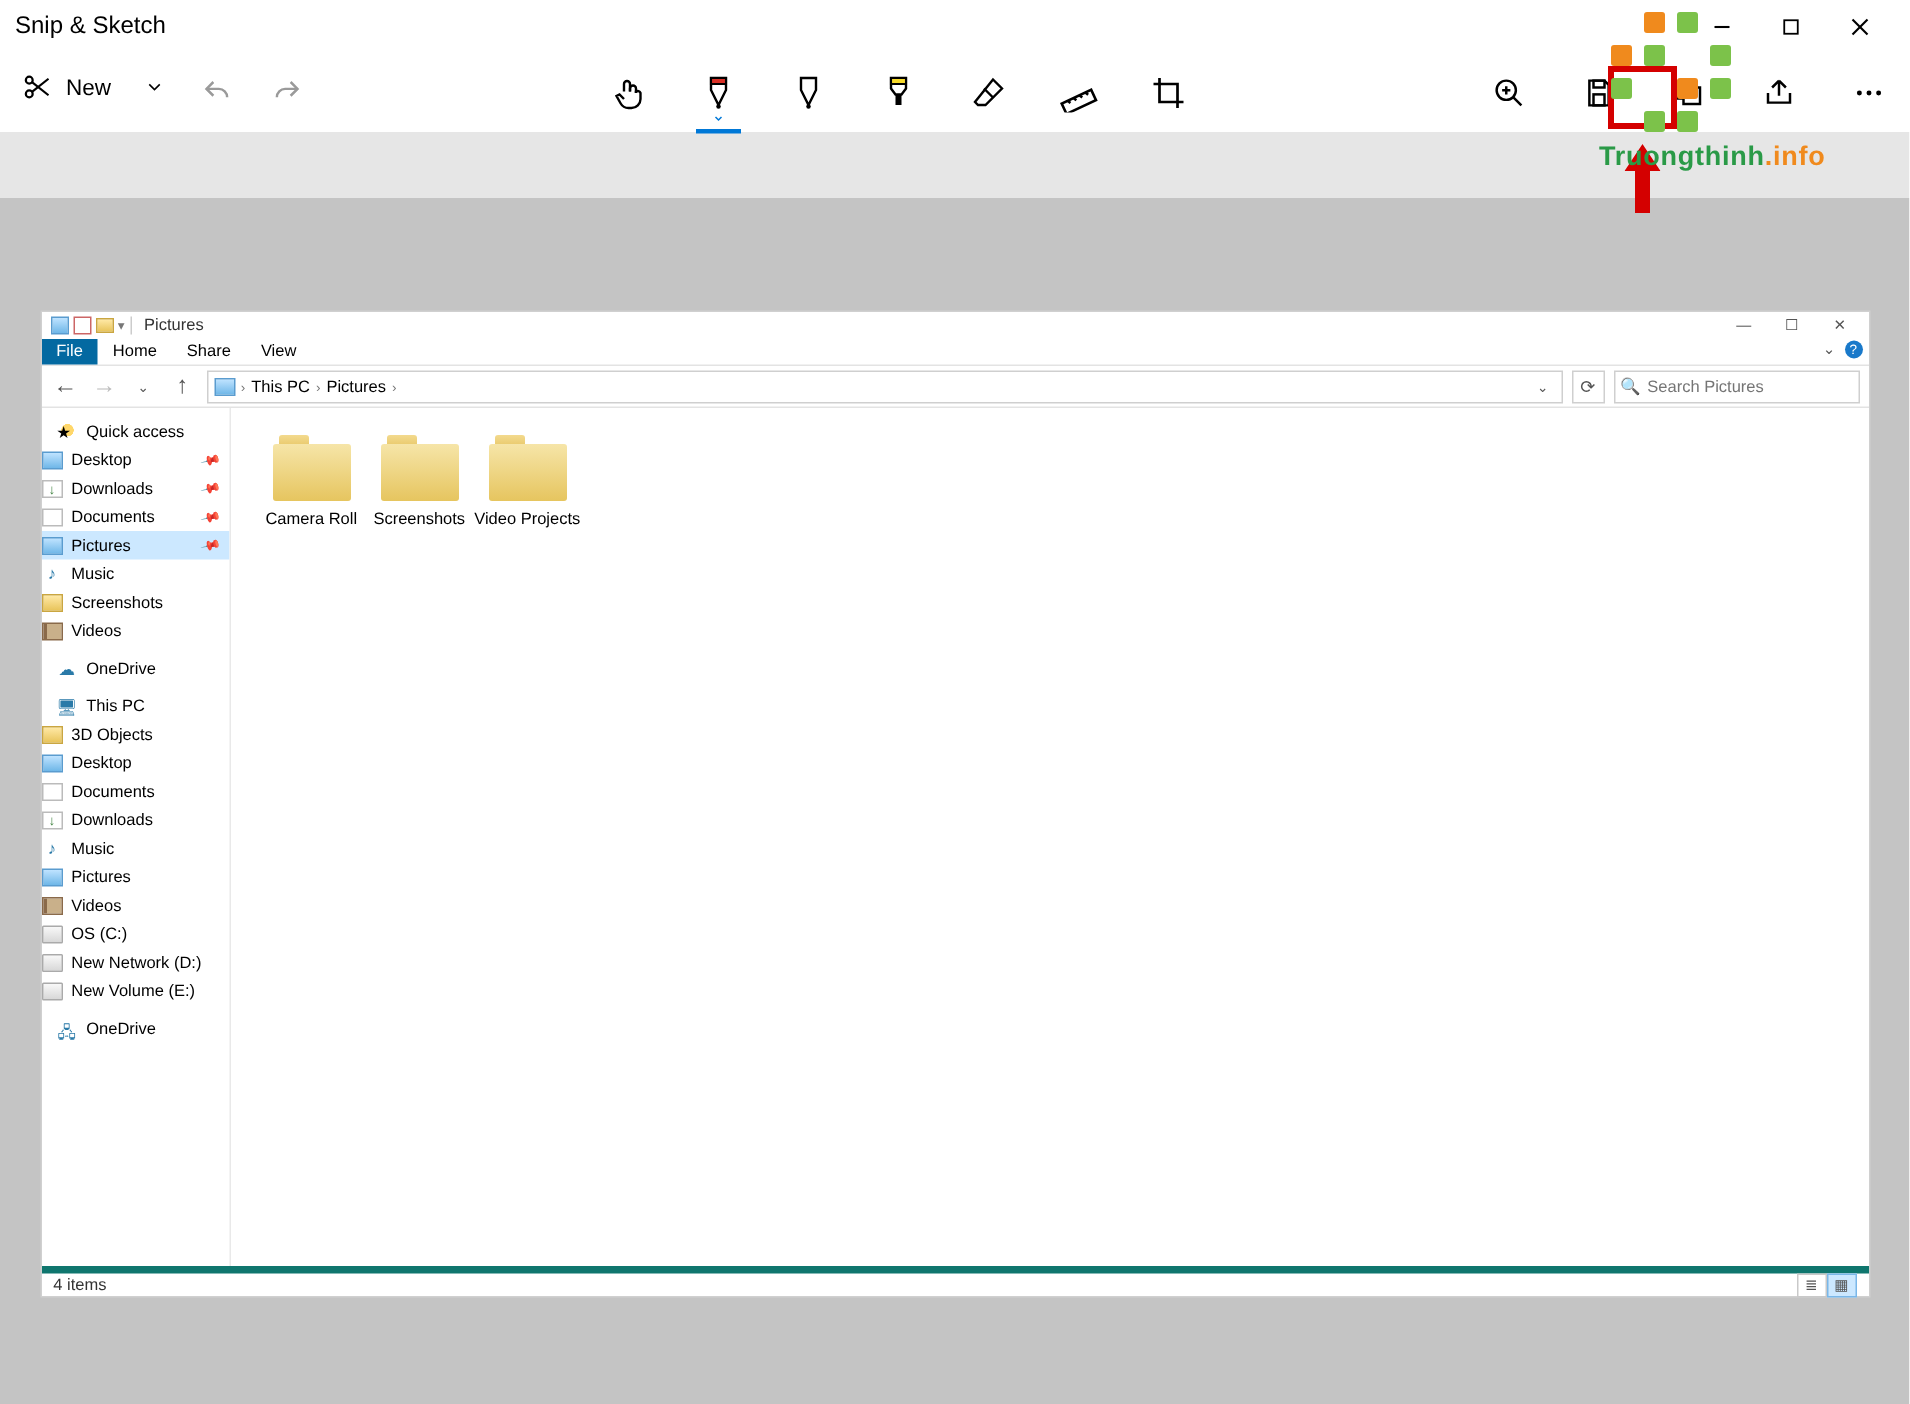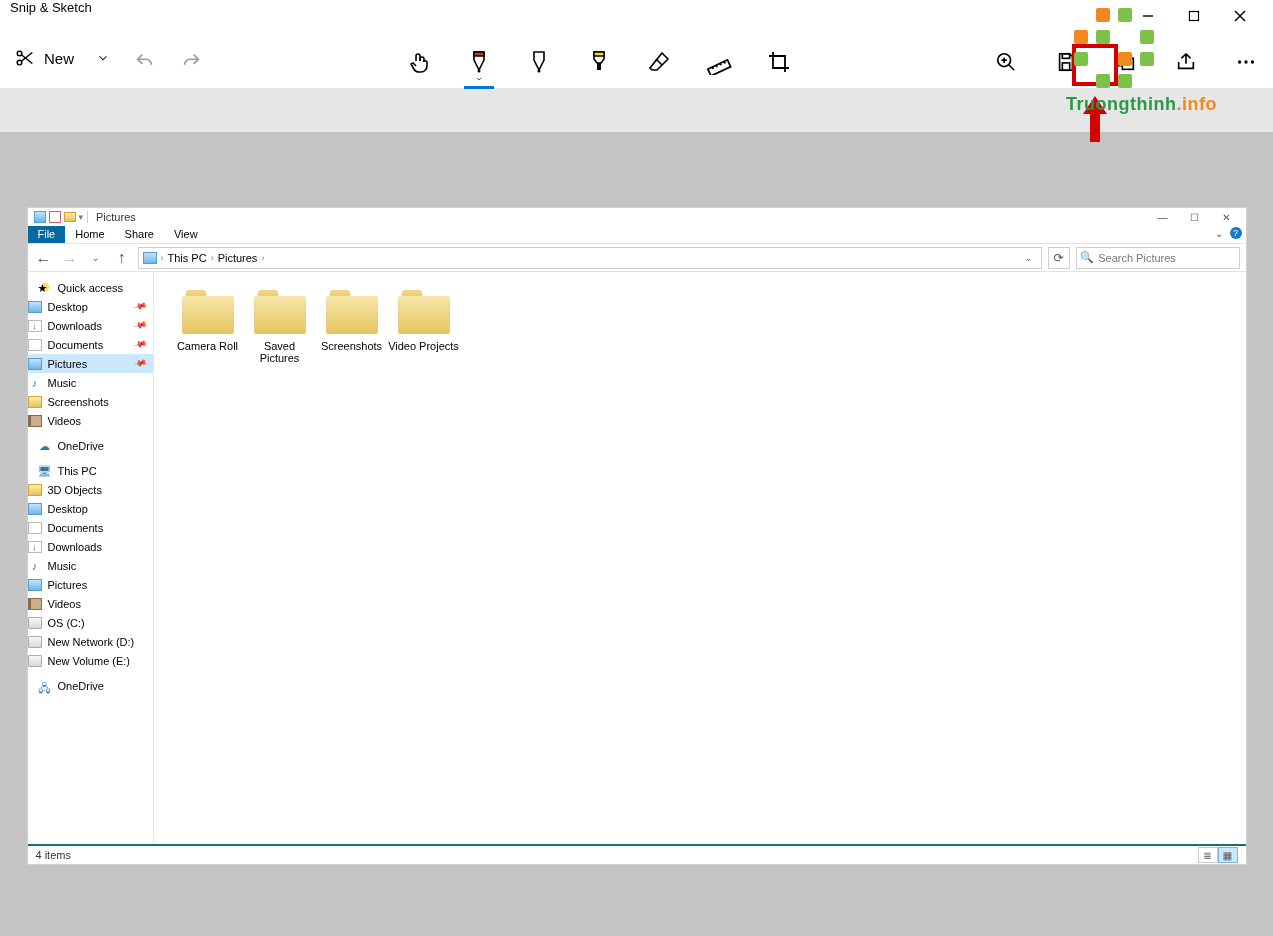--- a/index.html
+++ b/index.html
@@ -1,19 +1,19 @@
 <!DOCTYPE html>
 <html><head>
 <meta charset="utf-8">
 <style>
   * { box-sizing: border-box; margin: 0; padding: 0; font-family: "Segoe UI", Tahoma, sans-serif; }
   body { width: 1273px; height: 936px; background: #fff; position: relative; overflow: hidden; }
 
   
-  .snip-titlebar { display: flex; align-items: flex-start; height: 36px; padding: 0 10px 0 10px; font-size: 13px; color: #000; }
+  .snip-titlebar { display: flex; align-items: center; height: 36px; padding: 0 10px 0 10px; font-size: 16px; color: #000; }
   .snip-title { flex: 0 0 auto; }
   .snip-titlebar-spacer { flex: 1; }
   .win-controls { display: flex; }
   .win-btn { width: 46px; height: 32px; display: flex; align-items: center; justify-content: center; cursor: pointer; }
   .win-btn svg { display: block; }
 
   .snip-toolbar { display: flex; align-items: center; height: 52px; padding: 0 8px; }
   .tb-left { display: flex; align-items: flex-start; gap: 8px; }
   .tb-center { flex: 1; display: flex; justify-content: center; align-items: center; gap: 22px; }
   .tb-right { display: flex; align-items: center; gap: 22px; }
@@ -73,21 +73,21 @@
   .nicon.pc-mini { color: #2a7aa8; font-size: 11px; background: none; border: none; text-align: center; }
   .nicon.net-mini { color: #2a7aa8; font-size: 11px; background: none; border: none; text-align: center; }
 
   .content-pane { flex: 1; position: relative; padding: 18px 0 0 18px; }
   .folder-grid { display: flex; }
   .folder-item { width: 72px; display: flex; flex-direction: column; align-items: center; gap: 6px; font-size: 11px; text-align: center; cursor: pointer; }
   .folder-icon { width: 52px; height: 44px; position: relative; }
   .folder-icon .tab { position: absolute; left: 4px; top: 0; width: 20px; height: 8px; background: linear-gradient(#f3da8e,#e8c768); border-top-left-radius: 2px; border-top-right-radius: 2px; }
   .folder-icon .body { position: absolute; left: 0; top: 6px; right: 0; bottom: 0; background: linear-gradient(#f6e5a8,#e6c55f); border-radius: 2px; }
 
-  .status-bar { height: 20px; border-top: 2px solid #0f766e; display: flex; align-items: center; font-size: 11px; color: #333; padding: 0 8px; }
+  .status-bar { height: 20px; border-top: 5px solid #0f766e; display: flex; align-items: center; font-size: 11px; color: #333; padding: 0 8px; }
   .status-spacer { flex: 1; }
   .view-toggle { display: flex; gap: 0; }
   .vt { width: 20px; height: 16px; border: 1px solid #c9c9c9; display: flex; align-items: center; justify-content: center; font-size: 10px; color: #555; }
   .vt.active { background: #cce8ff; border-color: #7ab7e8; }
 
   
   .save-highlight { position: absolute; left: 1072px; top: 44px; width: 46px; height: 42px; border: 4px solid #d40000; pointer-events: none; }
   .red-arrow { position: absolute; left: 1083px; top: 96px; width: 24px; height: 46px; pointer-events: none; }
 
   .watermark { position: absolute; right: 56px; top: 8px; pointer-events: none; }
@@ -405,27 +405,20 @@
       </div>
 
       <div class="content-pane">
         <div class="folder-grid">
           <div class="folder-item">
             <div class="folder-icon">
                 <div class="tab"></div>
                 <div class="body"></div>
               </div>
             <span>Camera Roll</span>
-          </div>
-          <div class="folder-item">
-            <div class="folder-icon">
-                <div class="tab"></div>
-                <div class="body"></div>
-              </div>
-            <span>Saved Pictures</span>
           </div>
           <div class="folder-item">
             <div class="folder-icon">
                 <div class="tab"></div>
                 <div class="body"></div>
               </div>
             <span>Screenshots</span>
           </div>
           <div class="folder-item">
             <div class="folder-icon">

